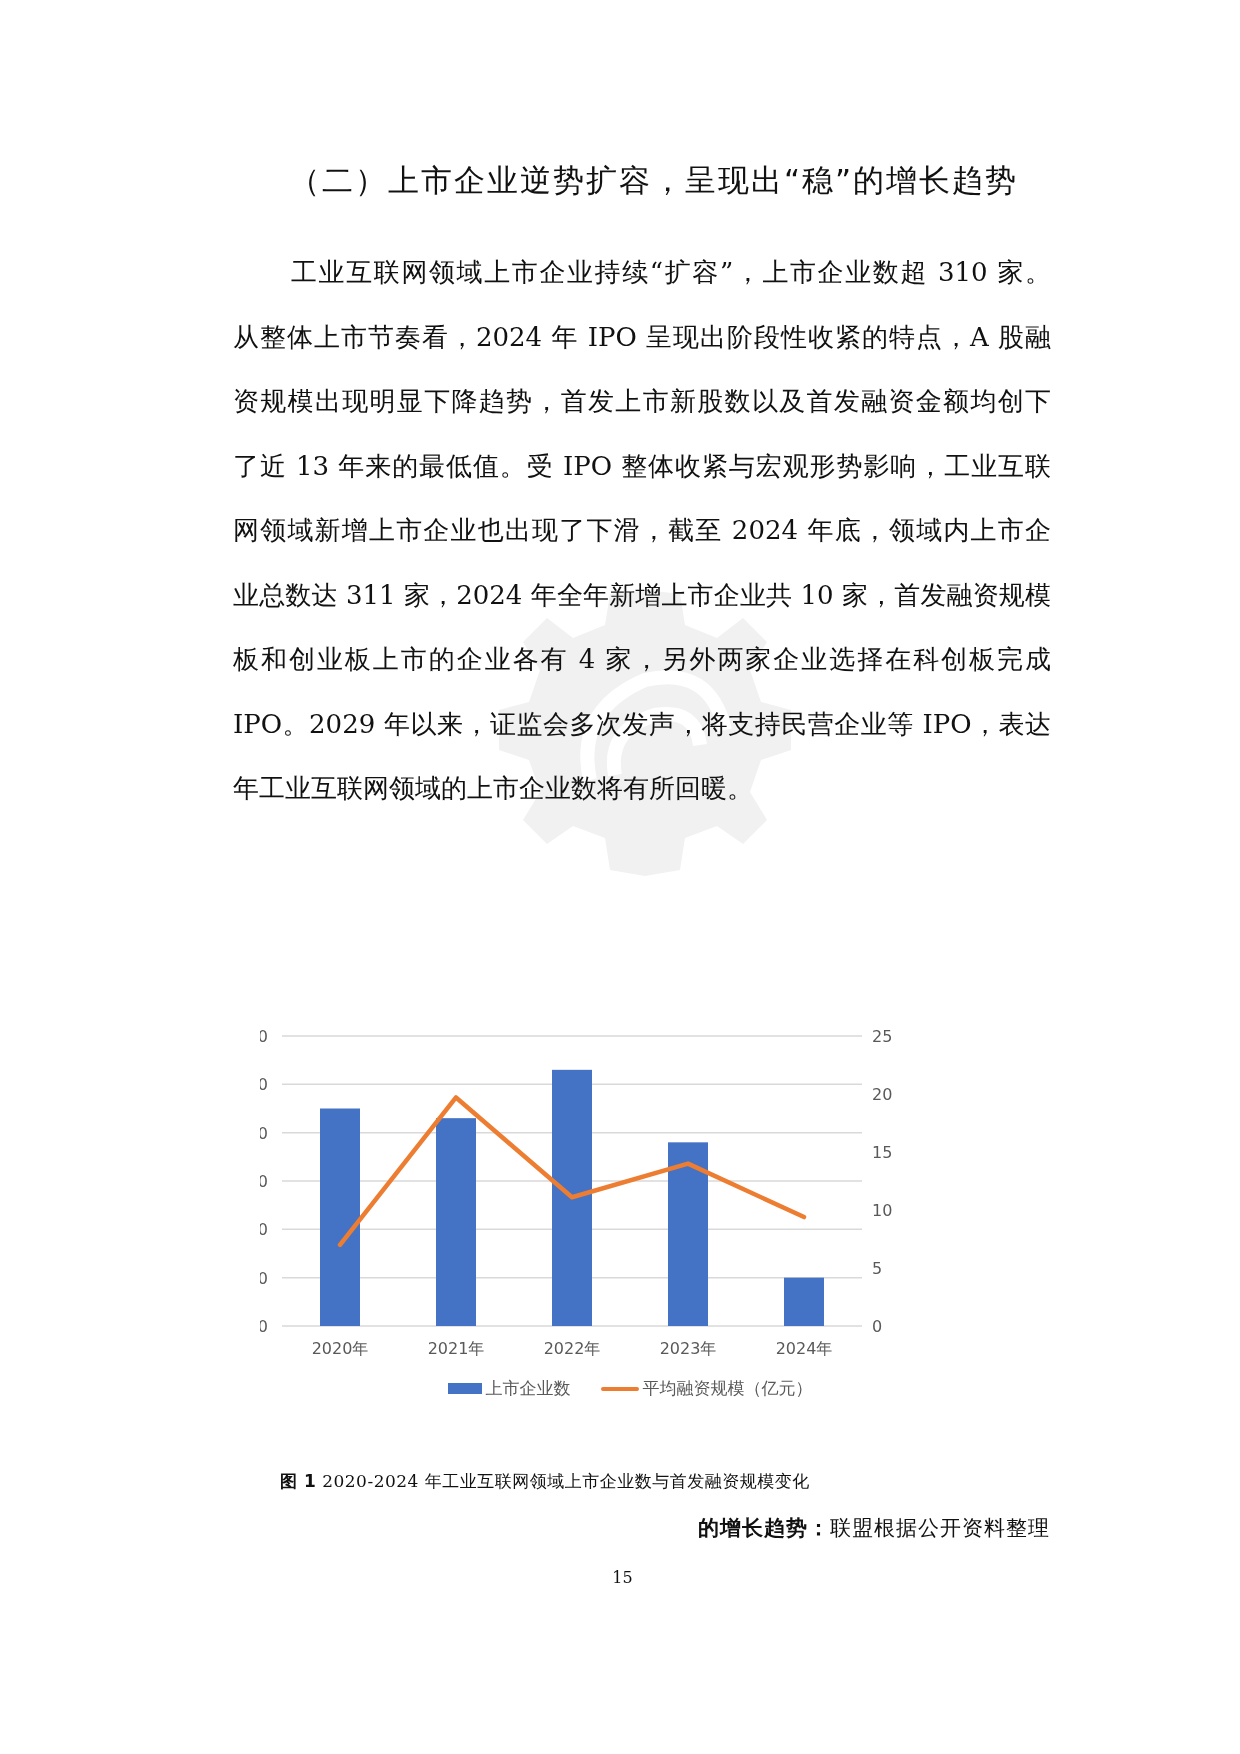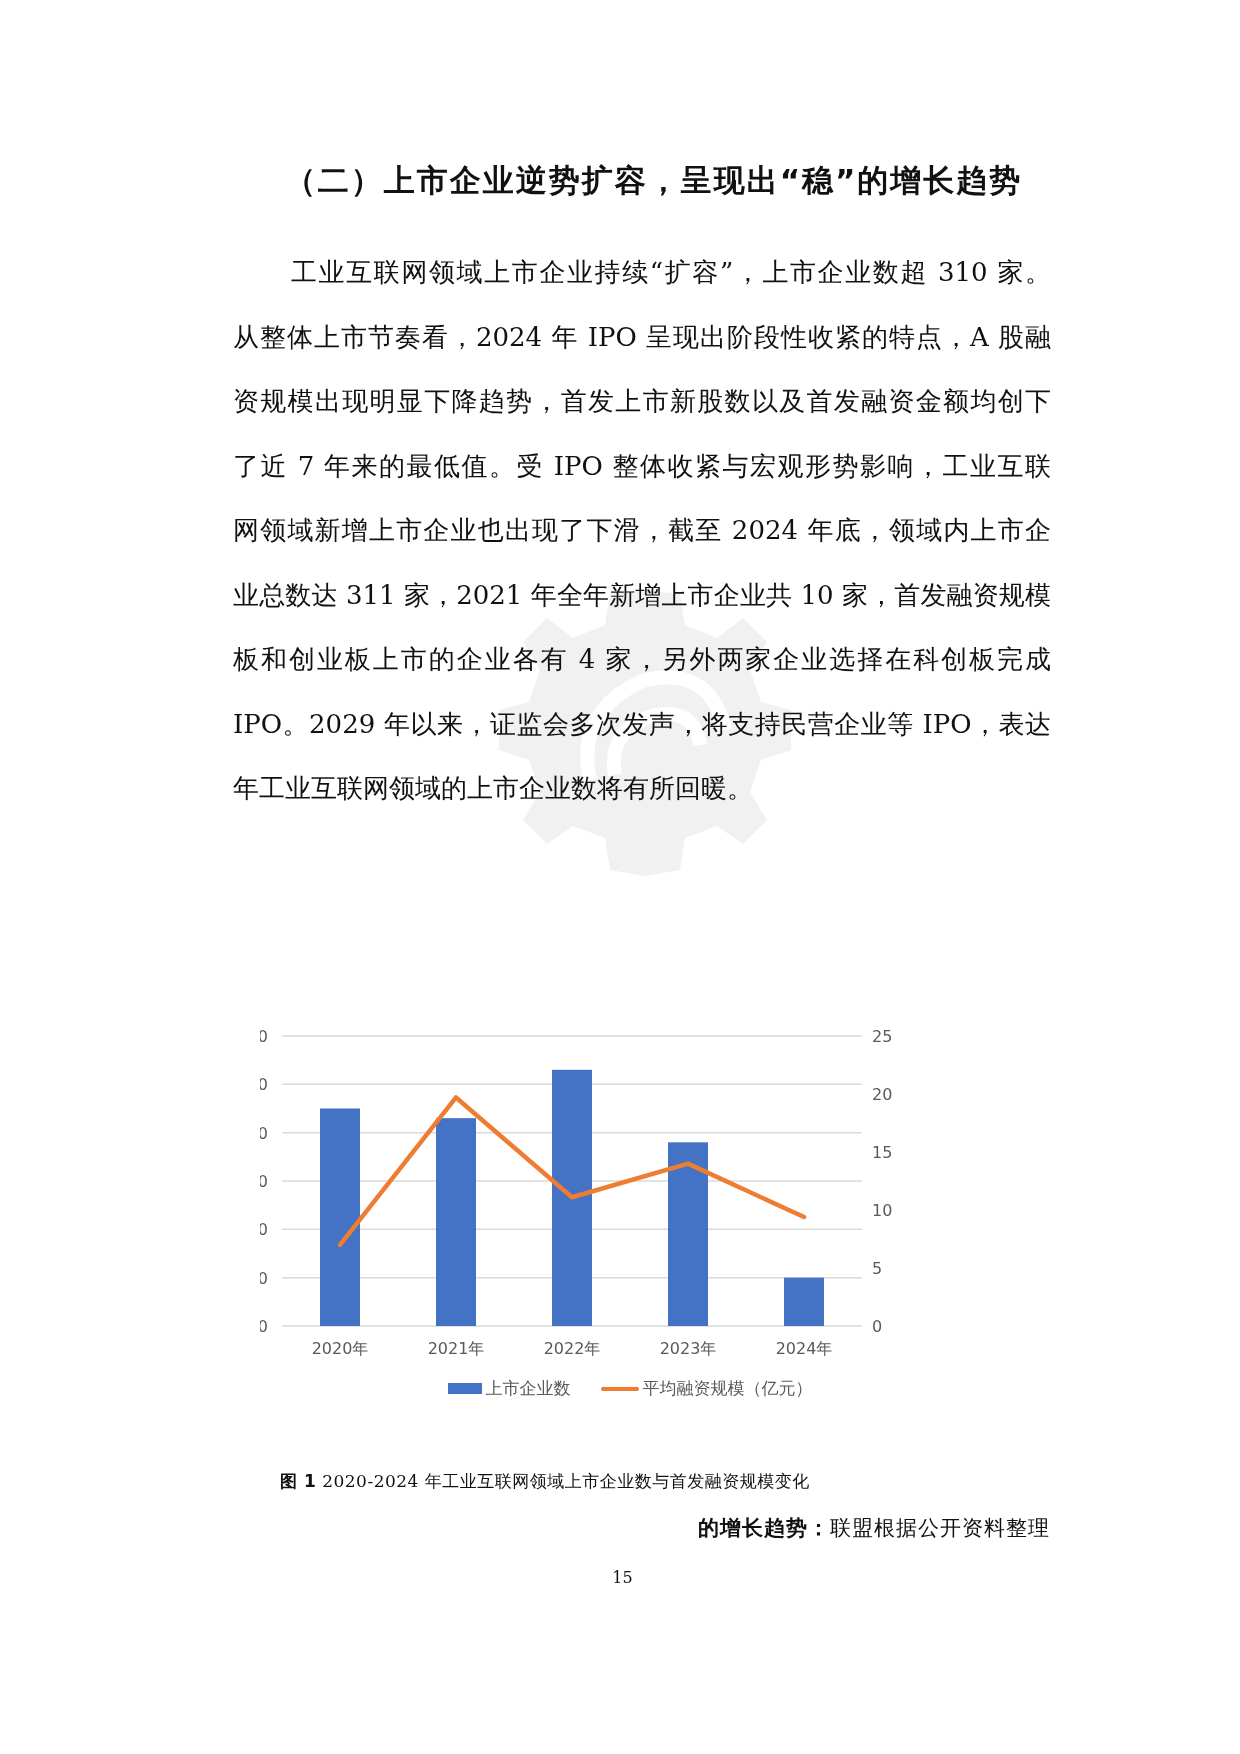--- a/index.html
+++ b/index.html
@@ -23,21 +23,21 @@
       height: 340px;
       pointer-events: none;
     }
     .section-title {
       position: absolute;
       left: 0;
       right: 13px;
       top: 160px;
       text-align: center;
       font-family: "DejaVu Sans", "Liberation Sans", sans-serif;
-      font-weight: bold;
+      font-weight: normal;
       font-size: 31px;
       letter-spacing: 2px;
       padding-left: 80px;
     }
     .body-text {
       position: absolute;
       left: 189px;
       width: 862px;
       top: 240px;
       font-size: 26px;
@@ -143,23 +143,23 @@
     <path d="M120 195 Q112 150 160 135 Q200 128 205 165"></path>
   </g>
 </svg>
 
 <div class="section-title">（二）上市企业逆势扩容，呈现出“稳”的增长趋势</div>
 
 <div class="body-text">
   <span class="line first">工业互联网领域上市企业持续“扩容”，上市企业数超 310 家。</span>
   <span class="line">从整体上市节奏看，2024 年 IPO 呈现出阶段性收紧的特点，A 股融</span>
   <span class="line">资规模出现明显下降趋势，首发上市新股数以及首发融资金额均创下</span>
-  <span class="line">了近 7 年来的最低值。受 IPO 整体收紧与宏观形势影响，工业互联</span>
+  <span class="line">了近 13 年来的最低值。受 IPO 整体收紧与宏观形势影响，工业互联</span>
   <span class="line">网领域新增上市企业也出现了下滑，截至 2024 年底，领域内上市企</span>
-  <span class="line">业总数达 311 家，2021 年全年新增上市企业共 10 家，首发融资规模</span>
+  <span class="line">业总数达 311 家，2024 年全年新增上市企业共 10 家，首发融资规模</span>
   <span class="line">板和创业板上市的企业各有 4 家，另外两家企业选择在科创板完成</span>
   <span class="line">IPO。2029 年以来，证监会多次发声，将支持民营企业等 IPO，表达</span>
   <span class="line last">年工业互联网领域的上市企业数将有所回暖。</span>
 </div>
 
 <div class="chart-wrap">
   <svg id="chart-svg" width="760" height="360" viewBox="0 0 760 360">
     <text x="50" y="-10" fill="#f0f0f0" font-size="44" font-weight="bold">工业互联网产业联盟</text>
     <g id="grid">
         <line x1="22" x2="602" y1="316" y2="316" stroke="#d9d9d9" stroke-width="1.5"></line>

